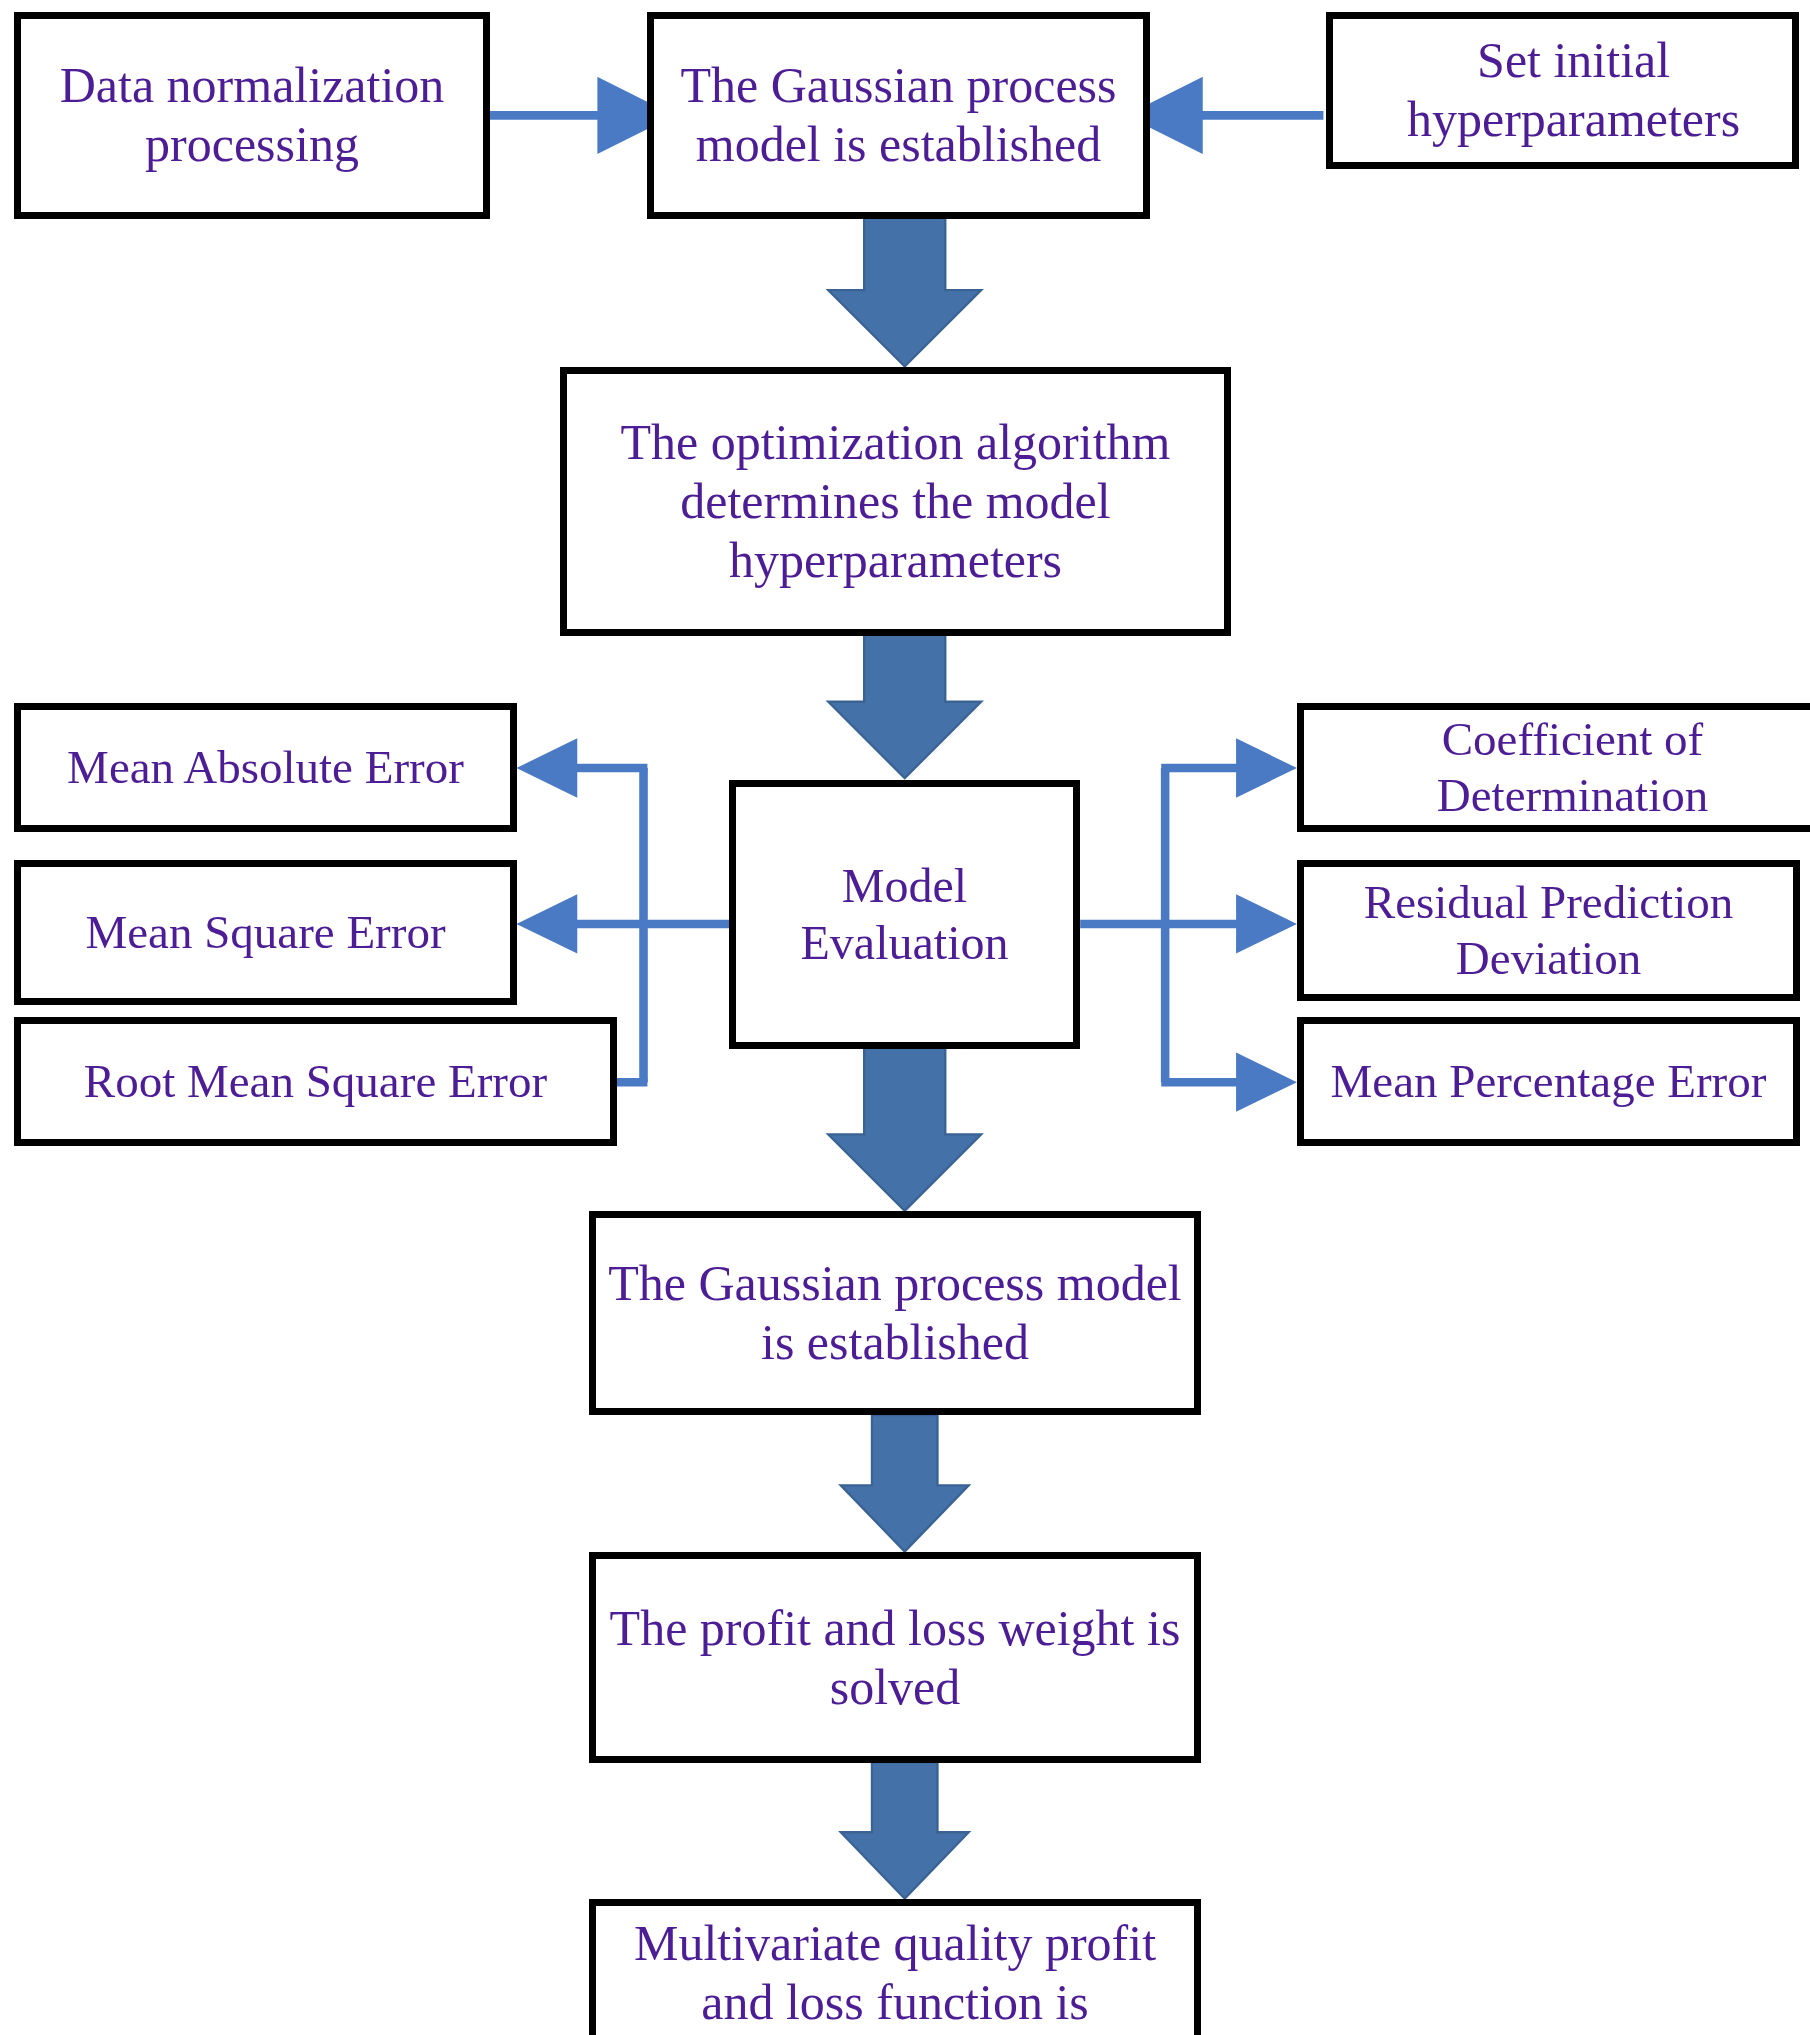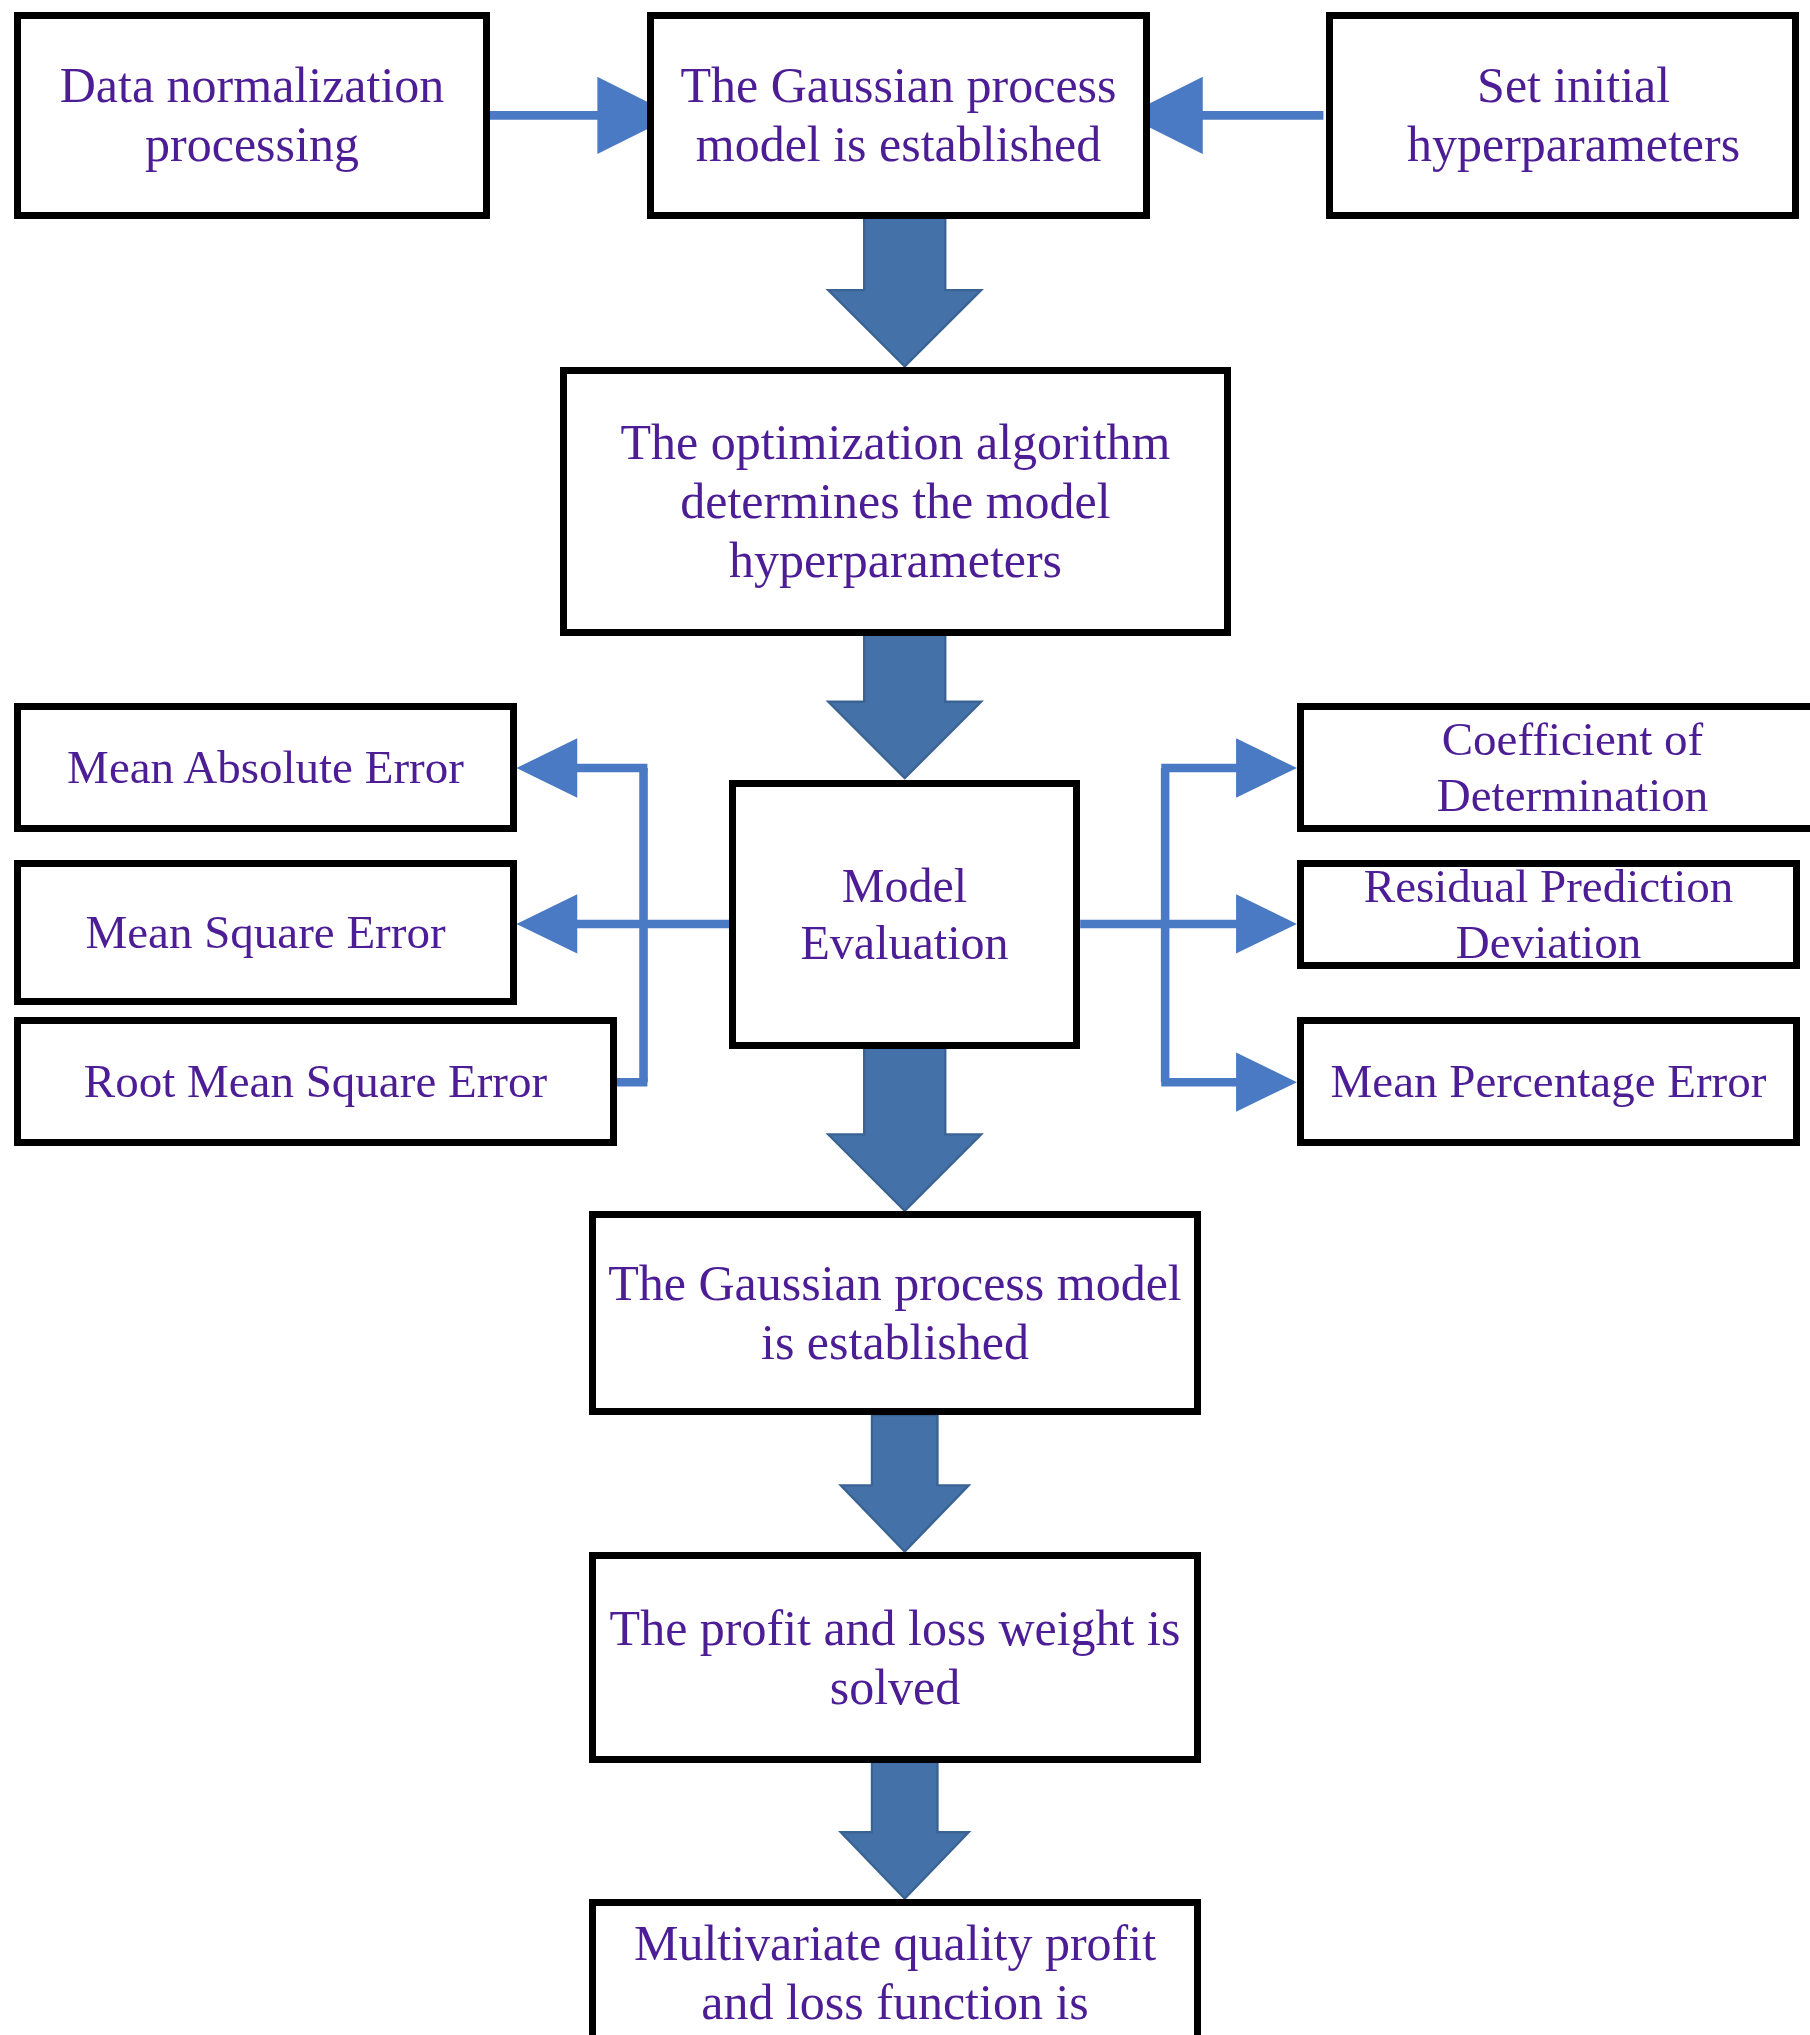--- a/index.html
+++ b/index.html
@@ -116,21 +116,21 @@
   </svg>
 
   <div class="node f64" style="left:14px;  top:11.7px;  width:476px; height:207px;">
     <span>Data normalization processing</span>
   </div>
 
   <div class="node f64" style="left:647px; top:11.7px;  width:503px; height:207px;">
     <span>The Gaussian process model is established</span>
   </div>
 
-  <div class="node f64" style="left:1326px; top:11.7px; width:473px; height:207px;padding-left:30px;">
+  <div class="node f64" style="left:1326px; top:11.7px; width:473px; height:157px;padding-left:30px;">
     <span>Set initial hyperparameters</span>
   </div>
 
   <div class="node f64" style="left:560px; top:367px; width:671px; height:269px;">
     <span>The optimization algorithm determines the model hyperparameters</span>
   </div>
 
   <div class="node f62" style="left:729px; top:780px; width:351px; height:269px;align-items:center;">
     <span>Model Evaluation</span>
   </div>
@@ -144,21 +144,21 @@
   </div>
 
   <div class="node f60" style="left:14px; top:1017px; width:603px; height:129px;">
     <span>Root Mean Square Error</span>
   </div>
 
   <div class="node f60" style="left:1297px; top:703px; width:551px; height:129px;">
     <span>Coefficient of Determination</span>
   </div>
 
-  <div class="node f60" style="left:1297px; top:860px; width:503px; height:109px;">
+  <div class="node f60" style="left:1297px; top:860px; width:503px; height:141px;">
     <span>Residual Prediction Deviation</span>
   </div>
 
   <div class="node f60" style="left:1297px; top:1017px; width:503px; height:129px;justify-content:center;">
     <span>Mean Percentage Error</span>
   </div>
 
   <div class="node f64" style="left:589px; top:1211px; width:612px; height:204px;">
     <span>The Gaussian process model is established</span>
   </div>

